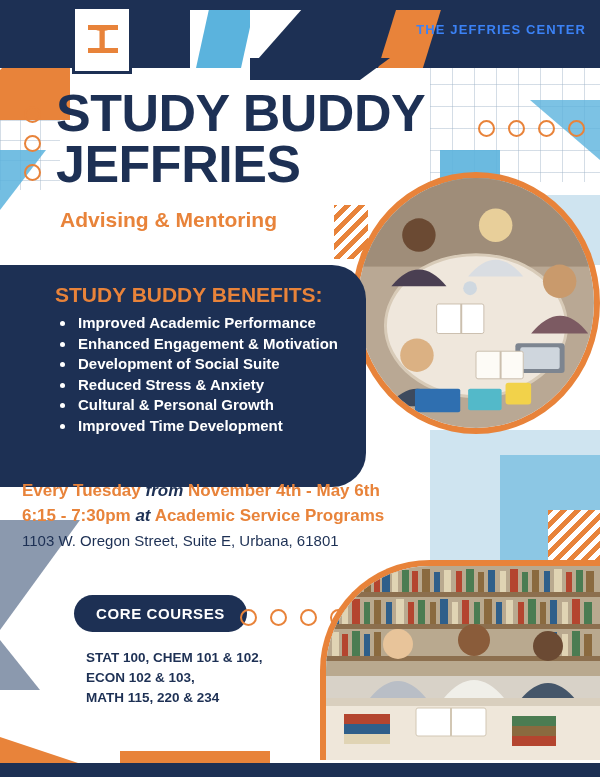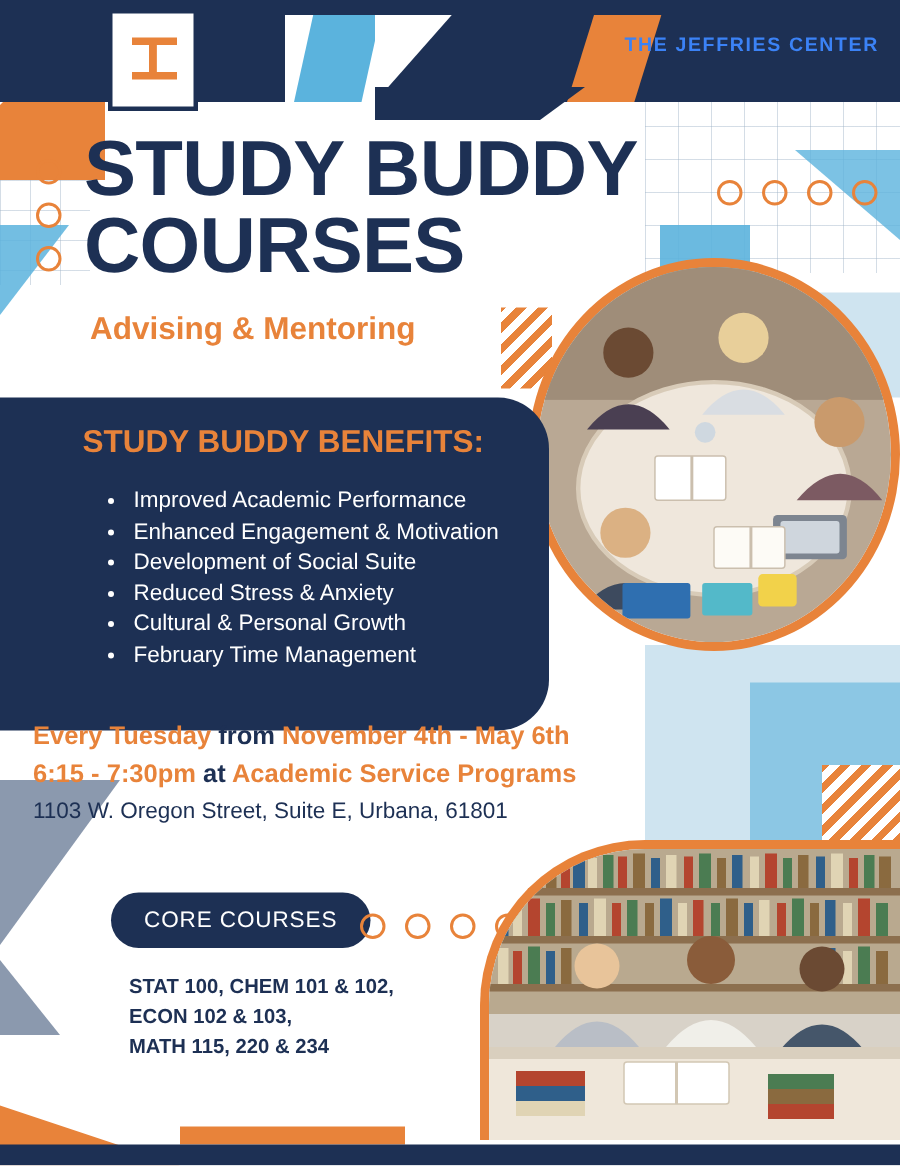--- a/index.html
+++ b/index.html
@@ -213,23 +213,24 @@
     color: #ffffff;
   }
   .benefits h2 {
     margin: 0;
     padding: 18px 0 6px 55px;
     color: #e8833a;
     font-size: 21px;
     font-weight: bold;
   }
   .benefits ul {
-    margin: 11px;
+    margin: 0;
     padding: 0 0 0 76px;
     list-style: disc;
+    font-weight: bold;
   }
   .benefits li {
     font-size: 15px;
     line-height: 20.5px;
     padding-left: 2px;
   }
 
   
   .photo-top {
     position: absolute;
@@ -272,35 +273,35 @@
     position: absolute;
     left: 22px; top: 478px;
     width: 420px;
   }
   .sched-line1, .sched-line2 {
     font-size: 17px;
     font-weight: bold;
     line-height: 25px;
   }
   .sched-line1 .o, .sched-line2 .o { color: #e8833a; margin-top: 16px; }
-  .sched-line1 .n, .sched-line2 .n { color: #1d3054; }
+  .sched-line1 .n, .sched-line2 .n { color: #1d3054; font-style: italic; }
   .sched-addr {
     margin-top: 4px;
     font-size: 15px;
     color: #1d3054;
   }
 
   
   .core-pill {
     position: absolute;
     left: 74px; top: 595px;
     background: #1d3054;
     color: #ffffff;
     font-size: 15px;
-    font-weight: normal;
+    font-weight: bold;
     letter-spacing: 0.6px;
     padding: 10px 22px;
     border-radius: 20px;
   }
   .courses {
     position: absolute;
     left: 86px; top: 648px;
     color: #1d3054;
     font-size: 13.5px;
     font-weight: bold;
@@ -347,21 +348,21 @@
   </div>
   <div class="dotrow dotrow-top">
     <div class="dot"></div>
     <div class="dot"></div>
     <div class="dot"></div>
     <div class="dot"></div>
   </div>
 
   <div class="title">
     <div>STUDY BUDDY</div>
-    <div>COURSES</div>
+    <div>JEFFRIES</div>
   </div>
   <div class="subtitle">Advising &amp; Mentoring</div>
 
   <div class="stripes"></div>
   <div class="photo-top">
     <svg class="photo-svg" viewBox="0 0 240 254" preserveAspectRatio="xMidYMid slice" aria-hidden="true">
       <rect width="240" height="254" fill="#b9a894"></rect>
       <rect x="0" y="0" width="240" height="90" fill="#9f8d79"></rect>
       <ellipse cx="120" cy="150" rx="92" ry="72" fill="#efe7dc"></ellipse>
       <ellipse cx="120" cy="150" rx="92" ry="72" fill="none" stroke="#d8cbb8" stroke-width="3"></ellipse>
@@ -393,21 +394,21 @@
   </div>
 
   <div class="benefits">
     <h2>STUDY BUDDY BENEFITS:</h2>
     <ul>
       <li>Improved Academic Performance</li>
       <li>Enhanced Engagement &amp; Motivation</li>
       <li>Development of Social Suite</li>
       <li>Reduced Stress &amp; Anxiety</li>
       <li>Cultural &amp; Personal Growth</li>
-      <li>February Time Management</li>
+      <li>Improved Time Development</li>
     </ul>
   </div>
 
   <div class="schedule">
     <div class="sched-line1">
       <span class="o">Every Tuesday</span>
       <span class="n">from</span>
       <span class="o">November 4th - May 6th</span>
     </div>
     <div class="sched-line2">

